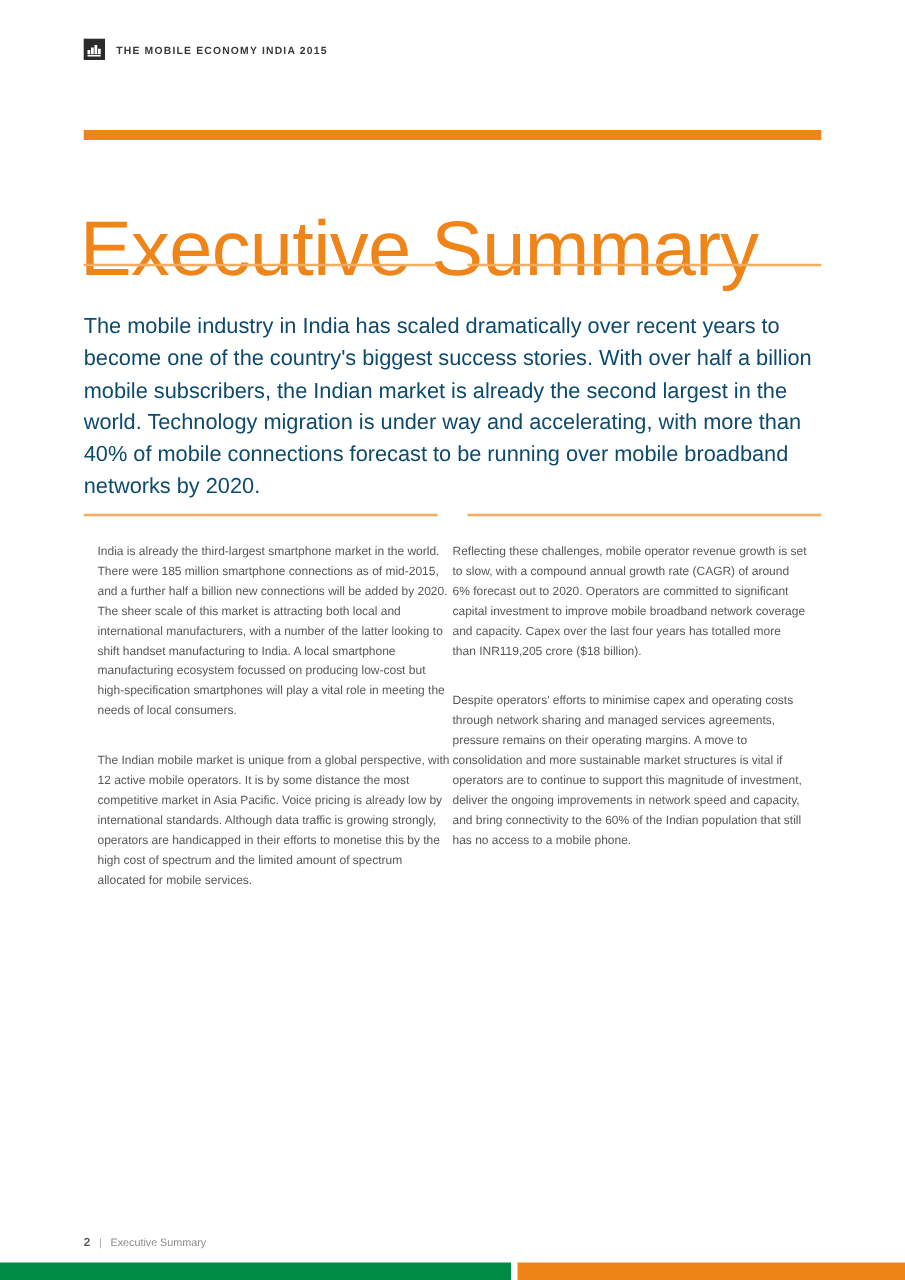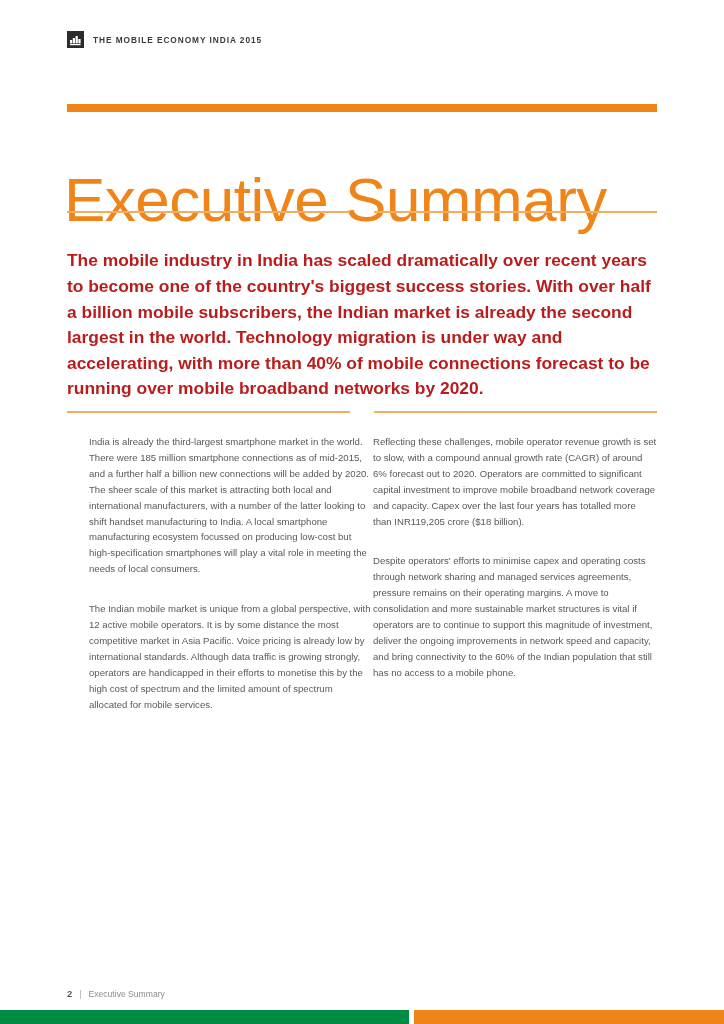--- a/index.html
+++ b/index.html
@@ -88,32 +88,32 @@
   }
 
   
   .standfirst {
     position: absolute;
     left: 67px;
     top: 231px;
     width: 592px;
     font-size: 17.4px;
     line-height: 25.6px;
-    color: #b91c1c;
-    font-weight: 700;
+    color: #0c4a6e;
+    font-weight: 400;
   }
 
   
   .columns {
     position: absolute;
     left: 67px;
     top: 434px;
     width: 590px;
     display: flex;
-    justify-content: flex-end;
+    justify-content: center;
   }
   .col {
     width: 284px;
   }
   .col p {
     margin: 0 0 14px 0;
     font-size: 9.6px;
     line-height: 15.9px;
     color: #58585a;
     text-align: left;

